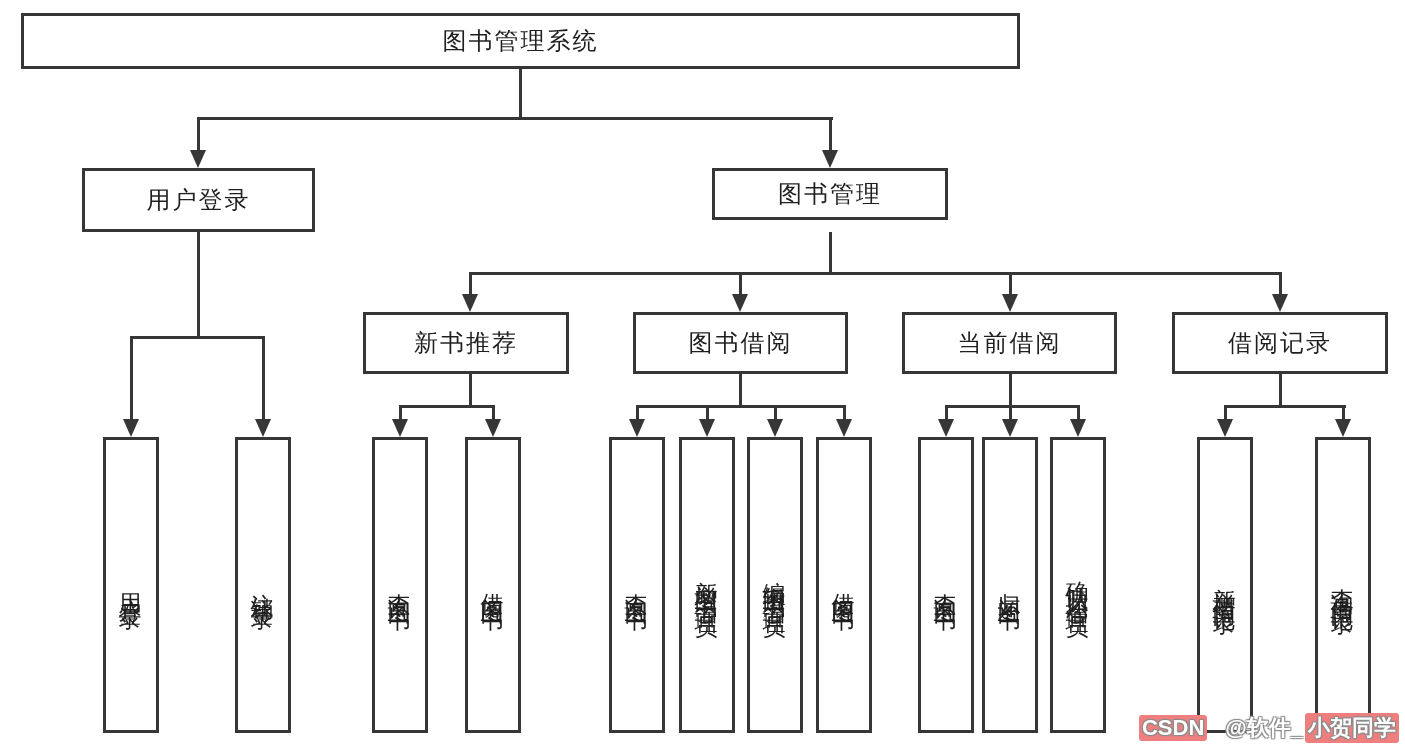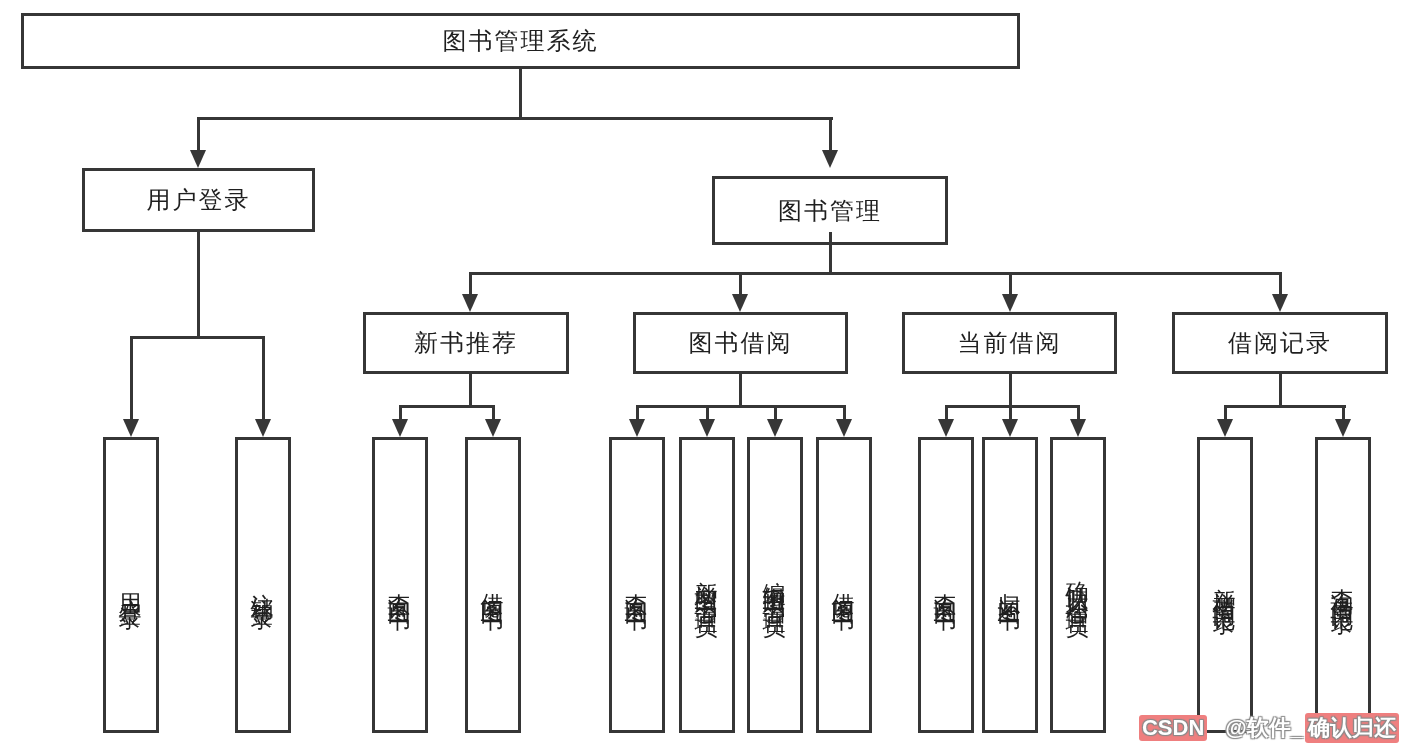--- a/index.html
+++ b/index.html
@@ -42,21 +42,21 @@
 
 <div class="canvas">
 
   <div class="box h" style="left:21px;top:13px;width:999px;height:56px">
     <span>图书管理系统</span>
   </div>
 
   <div class="box h" style="left:82px;top:168px;width:233px;height:64px">
     <span>用户登录</span>
   </div>
-  <div class="box h" style="left:712px;top:176px;width:236px;height:69px">
+  <div class="box h" style="left:712px;top:168px;width:236px;height:52px">
     <span>图书管理</span>
   </div>
 
   <div class="box h" style="left:363px;top:312px;width:206px;height:62px">
     <span>新书推荐</span>
   </div>
   <div class="box h" style="left:902px;top:312px;width:215px;height:62px">
     <span>当前借阅</span>
   </div>
   <div class="box h" style="left:633px;top:312px;width:215px;height:62px">
@@ -165,16 +165,16 @@
   <div class="vline" style="left:1279px;top:374px;height:31px"></div>
   <div class="hline" style="left:1224px;top:405px;width:122px"></div>
   <div class="vline" style="left:1224px;top:405px;height:16px"></div>
   <div class="arrow" style="left:1217px;top:419px"></div>
   <div class="vline" style="left:1342px;top:405px;height:16px"></div>
   <div class="arrow" style="left:1335px;top:419px"></div>
 
   <div class="watermark">
     <span class="wm-chip">CSDN</span>
     <span class="wm-plain">@软件_</span>
-    <span class="wm-chip">确认归还</span>
+    <span class="wm-chip">小贺同学</span>
   </div>
 
 </div>
 
 </body></html>

